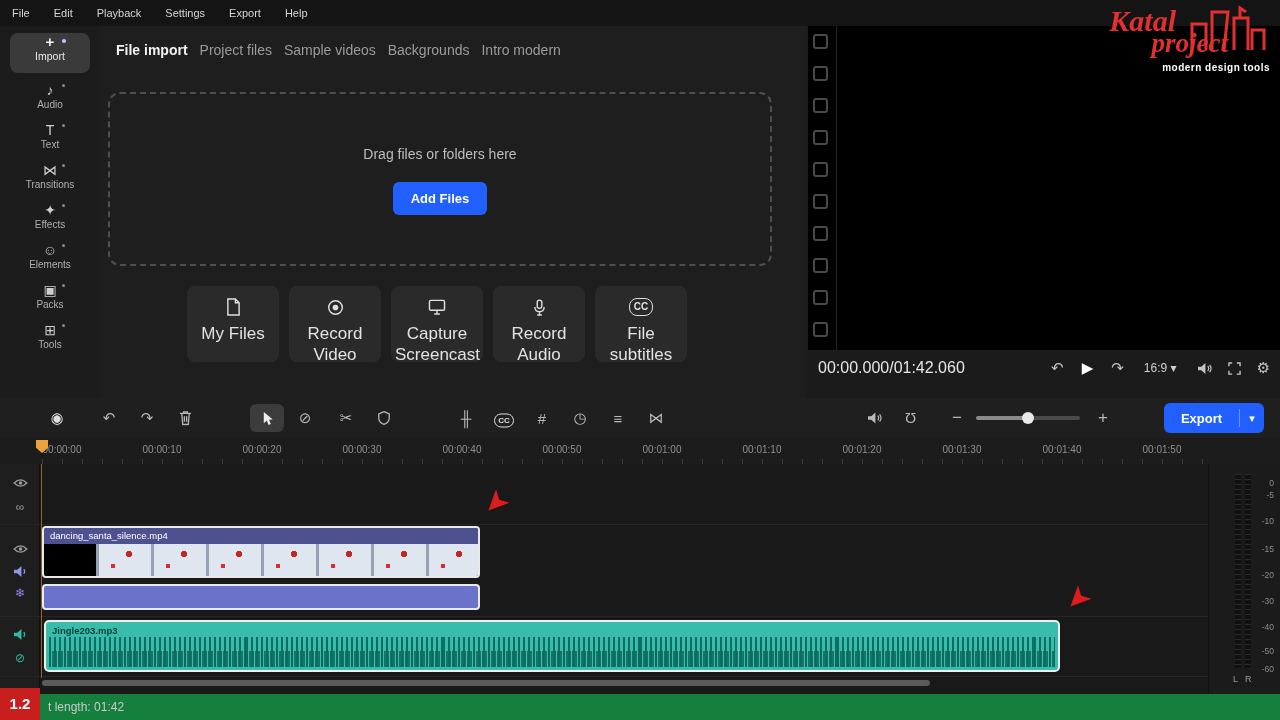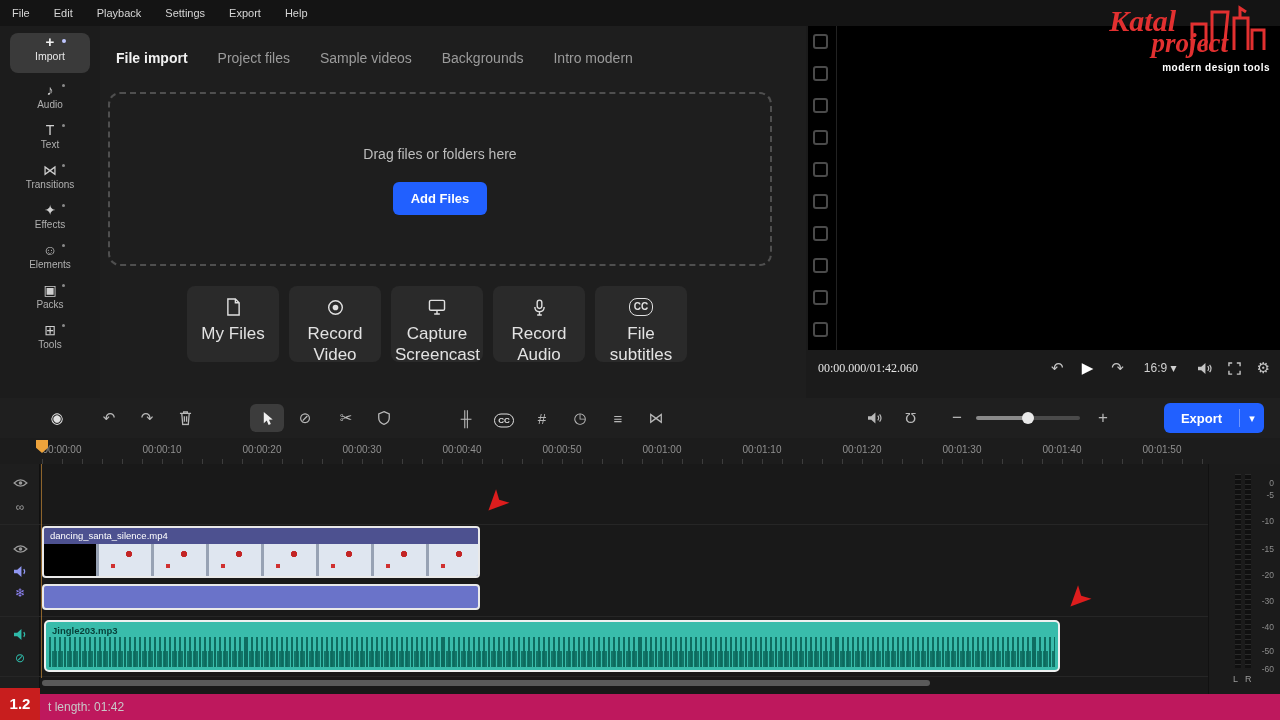--- a/index.html
+++ b/index.html
@@ -19,21 +19,21 @@
   .import-tile .plus { display:block; color:#f0f0f0; font-size:15px; line-height:17px; font-weight:bold; }
   .import-tile .tlabel { display:block; color:#e8e8e8; font-size:10.5px; }
   .tile-dot { position:absolute; right:24px; top:6px; width:4px; height:4px; border-radius:50%; background:#bfc6ff; }
   .sb-item { position:absolute; left:0; width:100px; height:40px; text-align:center; }
   .sb-item .ico { display:block; color:#cfcfcf; font-size:14px; line-height:17px; }
   .sb-item .lab { display:block; color:#b0b0b0; font-size:10px; }
   .sb-dot { position:absolute; left:62px; top:2px; width:3px; height:3px; border-radius:50%; background:#8a8a8a; }
 
   
   .import-panel { position:absolute; left:100px; top:26px; width:706px; height:372px; background:#1e1e1e; }
-  .tabs { position:absolute; left:16px; top:24px; display:flex; gap:30px; }
+  .tabs { position:absolute; left:16px; top:16px; display:flex; gap:12px; }
   .tabs span { font-size:14px; color:#9b9b9b; cursor:pointer; white-space:nowrap; }
   .tabs span.active { color:#f2f2f2; font-weight:bold; }
   .dropzone { position:absolute; left:8px; top:66px; width:664px; height:174px;
               border:2px dashed #4f4f4f; border-radius:12px; text-align:center; }
   .dropzone .hint { display:block; margin-top:52px; font-size:14px; color:#bdbdbd; }
   .addfiles { display:inline-block; margin-top:20px; background:#2160ff; color:#fff; font-size:13px;
               font-weight:bold; padding:9px 18px; border-radius:6px; border:none; cursor:pointer; }
   .cards { position:absolute; left:87px; top:260px; display:flex; gap:10px; }
   .card { width:92px; height:76px; background:#2a2a2a; border-radius:8px; text-align:center; padding-top:9px; cursor:pointer; }
   .card .cico { display:flex; justify-content:center; align-items:center; height:24px; }
@@ -50,21 +50,21 @@
   .logo { position:absolute; right:8px; top:4px; width:196px; height:72px; z-index:20; }
   .logo .towers { position:absolute; right:0; top:0; }
   .logo .w1 { position:absolute; right:96px; top:0px; font-family:"Liberation Serif", serif; font-style:italic;
               font-weight:bold; font-size:30px; color:#e23030; }
   .logo .w2 { position:absolute; right:44px; top:24px; font-family:"Liberation Serif", serif; font-style:italic;
               font-weight:bold; font-size:27px; color:#e23030; }
   .logo .tag { position:absolute; right:2px; top:58px; font-size:10px; font-weight:bold; color:#fff; letter-spacing:0.5px; }
 
   .preview-controls { position:absolute; left:808px; top:350px; width:472px; height:36px; background:#1b1b1b;
                       display:flex; align-items:center; padding:0 10px; }
-  .timecode { font-family:Liberation Serif, serif; font-size:12px; color:#e6e6e6; }
+  .timecode { font-family:Liberation Sans, sans-serif; font-size:16px; color:#e6e6e6; }
   .pc-ic { color:#c4c4c4; font-size:15px; cursor:pointer; }
   .pc-play { color:#fff; font-size:15px; cursor:pointer; }
   .aspect { font-size:12px; color:#d0d0d0; cursor:pointer; white-space:nowrap; }
 
   
   .tl-toolbar { position:absolute; left:0; top:398px; width:1280px; height:40px; background:#1f1f1f; }
   .tbi { position:absolute; top:50%; transform:translateY(-50%); color:#b8b8b8; font-size:15px;
          width:26px; text-align:center; cursor:pointer; }
   .tool-sel { position:absolute; left:250px; top:6px; width:34px; height:28px; background:#3c3c3c;
               border-radius:6px; display:flex; align-items:center; justify-content:center; cursor:pointer; }
@@ -123,21 +123,21 @@
              z-index:3; cursor:pointer; }
 
   
   .meter { position:absolute; left:1208px; top:464px; width:72px; height:230px; background:#1b1b1b; border-left:1px solid #111; }
   .mbar { position:absolute; top:10px; width:6px; height:194px; background:#101010;
           background-image:repeating-linear-gradient(180deg,#2b2b2b 0 1px,transparent 1px 5px); }
   .mlab { position:absolute; right:6px; font-size:8.5px; color:#8c8c8c; }
   .mch { position:absolute; top:210px; font-size:9px; color:#9a9a9a; }
 
   
-  .statusbar { position:absolute; left:0; top:694px; width:1280px; height:26px; background:#be185d; }
+  .statusbar { position:absolute; left:0; top:694px; width:1280px; height:26px; background:#15803d; }
   .version-badge { position:absolute; left:0; top:-6px; width:40px; height:32px; background:#c81e1e; z-index:30;
                    color:#fff; font-weight:bold; font-size:15px; text-align:center; line-height:32px; }
   .status-text { position:absolute; left:48px; top:0; font-size:12px; color:#c9c9c9; line-height:26px; }
 
   svg { display:block; }
 </style>
 </head>
 <body>
 
 <div class="stage">

